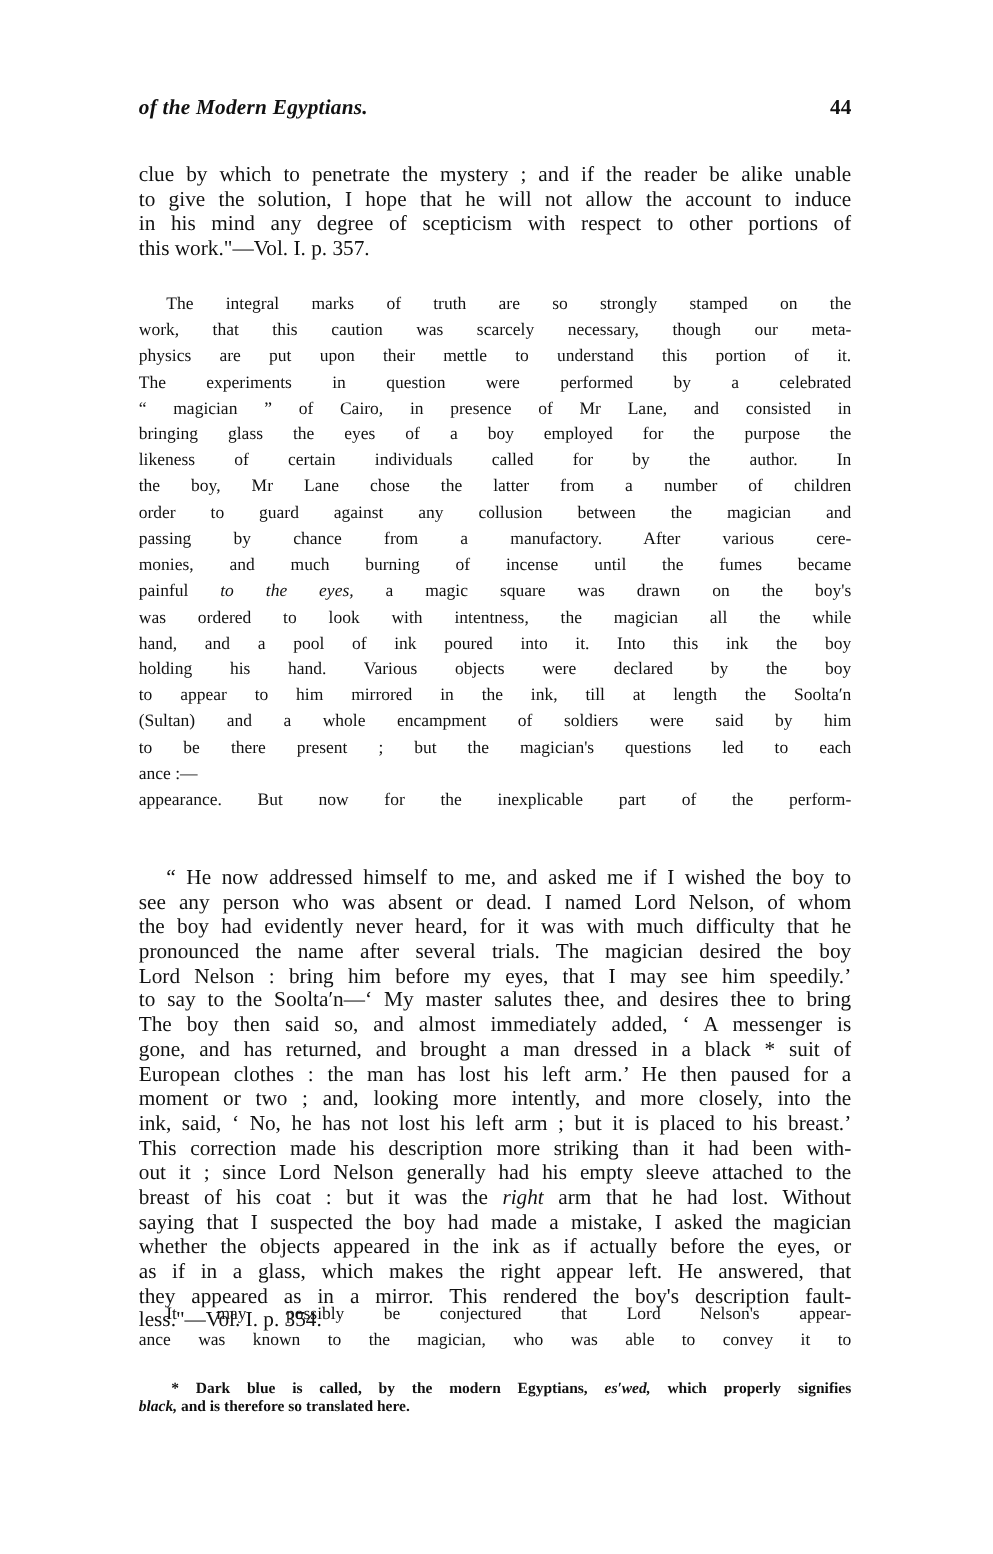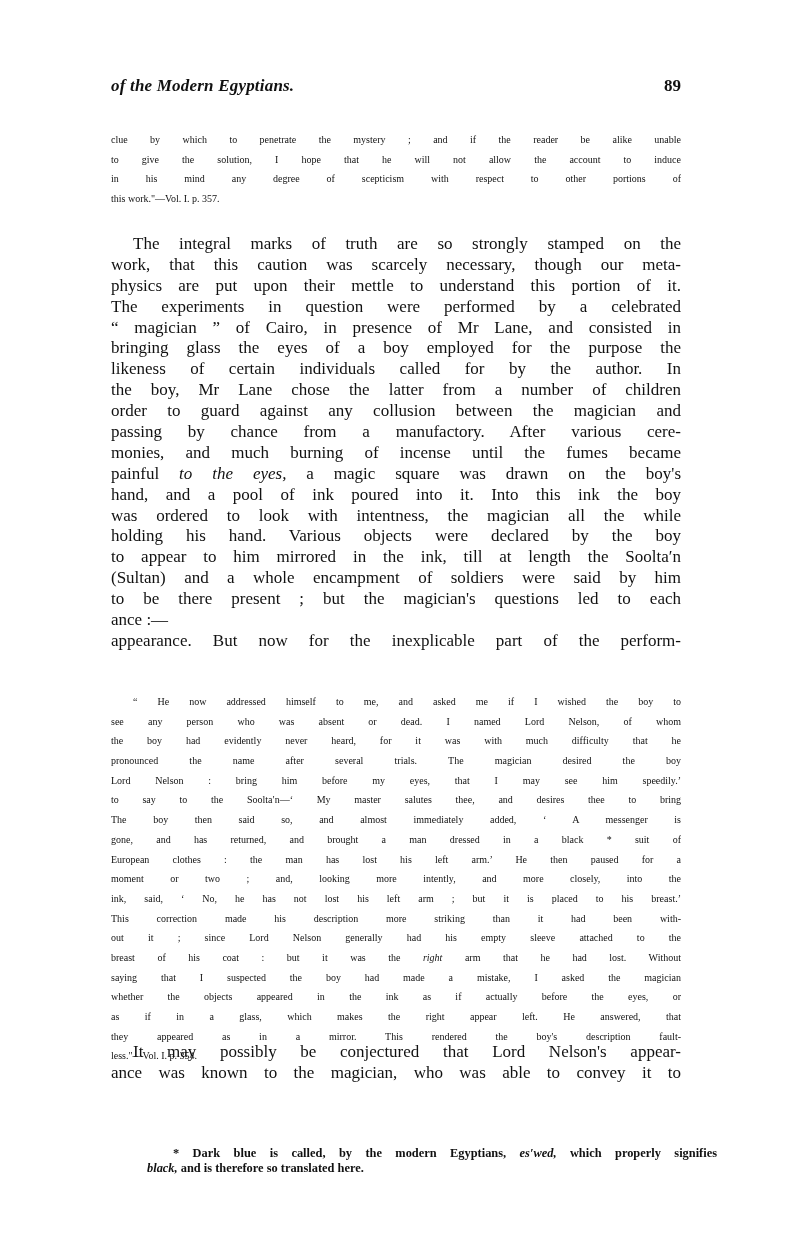--- a/index.html
+++ b/index.html
@@ -54,26 +54,26 @@
       display: block;
       white-space: nowrap;
       text-align: justify;
       text-align-last: justify;
       overflow: hidden;
     }
     .line.last {
       text-align-last: left;
     }
     .quote-small .line {
-      font-size: 10px;
+      font-size: 17px;
       line-height: 19.7px;
       height: 19.7px;
     }
     .body-large .line {
-      font-size: 17px;
+      font-size: 14px;
       line-height: 20.9px;
       height: 20.9px;
     }
     .indent {
       padding-left: 22px;
     }
     .footnote .line {
       font-size: 12.4px;
       line-height: 15px;
       height: 15px;
@@ -84,21 +84,21 @@
     }
     em, i { font-style: italic; }
   </style>
 </head>
 <body>
 
 <div class="page">
 
   <div class="running-head">
     <div class="running-title">of the Modern Egyptians.</div>
-    <div class="page-number">89</div>
+    <div class="page-number">44</div>
   </div>
 
   <div class="block quote-small" style="top:130px;">
     <span class="line">clue by which to penetrate the mystery ; and if the reader be alike unable</span>
     <span class="line">to give the solution, I hope that he will not allow the account to induce</span>
     <span class="line">in his mind any degree of scepticism with respect to other portions of</span>
     <span class="line last">this work."—Vol. I. p. 357.</span>
   </div>
 
   <div class="block body-large" style="top:234px;">
@@ -107,22 +107,22 @@
     <span class="line">physics are put upon their mettle to understand this portion of it.</span>
     <span class="line">The experiments in question were performed by a celebrated</span>
     <span class="line">“ magician ” of Cairo, in presence of Mr Lane, and consisted in</span>
     <span class="line">bringing glass the eyes of a boy employed for the purpose the</span>
     <span class="line">likeness of certain individuals called for by the author. In</span>
     <span class="line">the boy, Mr Lane chose the latter from a number of children</span>
     <span class="line">order to guard against any collusion between the magician and</span>
     <span class="line">passing by chance from a manufactory. After various cere-</span>
     <span class="line">monies, and much burning of incense until the fumes became</span>
     <span class="line"><span>painful </span><em>to the eyes,</em><span> a magic square was drawn on the boy's</span></span>
+    <span class="line">was ordered to look with intentness, the magician all the while</span>
     <span class="line">hand, and a pool of ink poured into it. Into this ink the boy</span>
-    <span class="line">was ordered to look with intentness, the magician all the while</span>
     <span class="line">holding his hand. Various objects were declared by the boy</span>
     <span class="line">to appear to him mirrored in the ink, till at length the Soolta′n</span>
     <span class="line">(Sultan) and a whole encampment of soldiers were said by him</span>
     <span class="line">to be there present ; but the magician's questions led to each</span>
     <span class="line last">ance :—</span>
     <span class="line">appearance. But now for the inexplicable part of the perform-</span>
   </div>
 
   <div class="block quote-small" style="top:692px;">
     <span class="line indent">“ He now addressed himself to me, and asked me if I wished the boy to</span>
@@ -144,18 +144,18 @@
     <span class="line">as if in a glass, which makes the right appear left. He answered, that</span>
     <span class="line">they appeared as in a mirror. This rendered the boy's description fault-</span>
     <span class="line last">less."—Vol. I. p. 354.</span>
   </div>
 
   <div class="block body-large" style="top:1042px;">
     <span class="line indent">It may possibly be conjectured that Lord Nelson's appear-</span>
     <span class="line">ance was known to the magician, who was able to convey it to</span>
   </div>
 
-  <div class="block footnote" style="top:1146px;margin-left:36px;">
+  <div class="block footnote" style="top:1103px;">
     <span class="line indent"><span>* Dark blue is called, by the modern Egyptians, </span><em>es′wed,</em><span> which properly signifies</span></span>
     <span class="line last"><em>black,</em><span> and is therefore so translated here.</span></span>
   </div>
 
 </div>
 
 </body></html>

